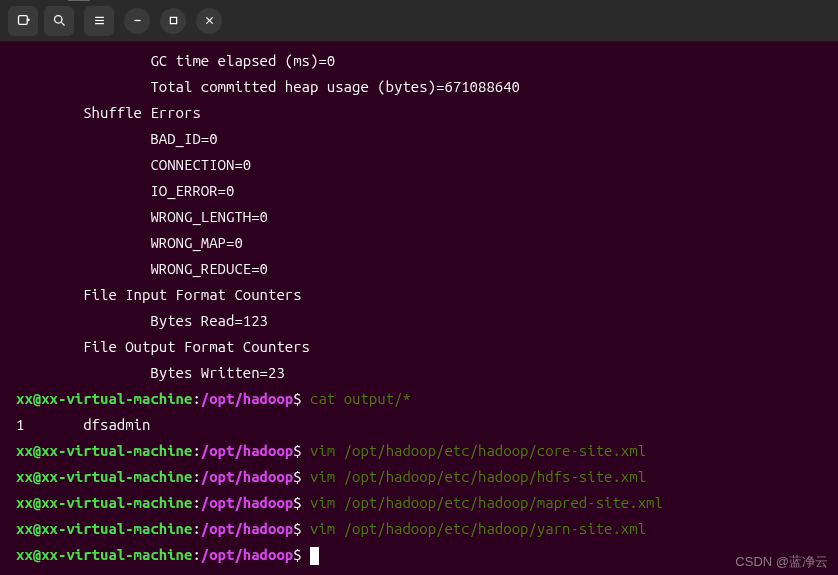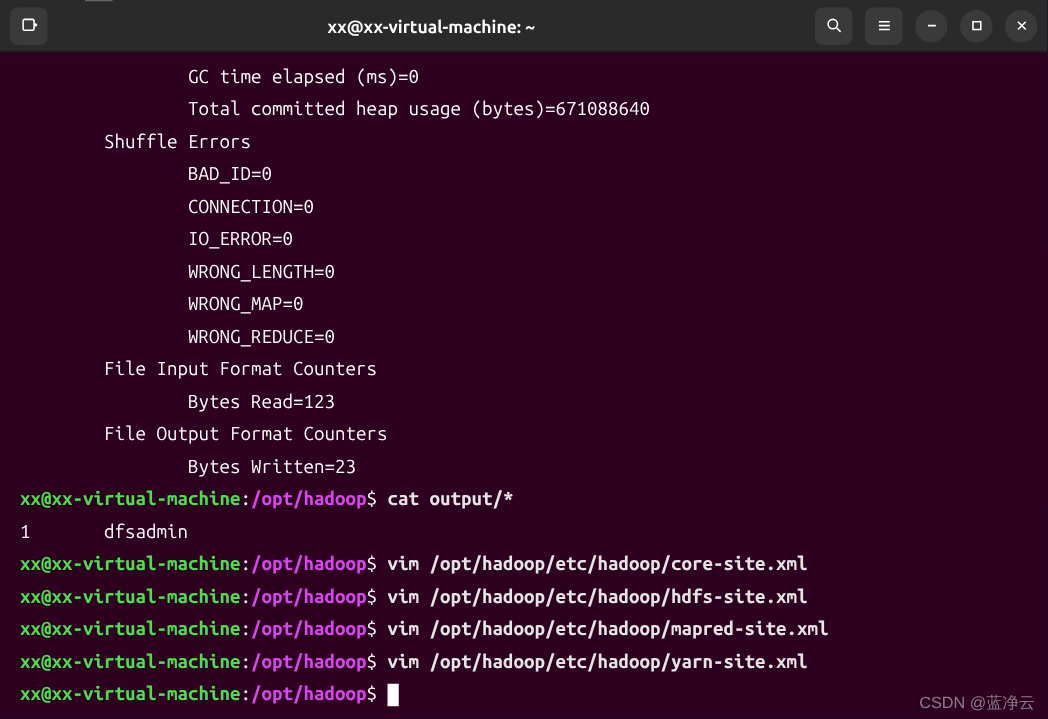--- a/index.html
+++ b/index.html
@@ -83,22 +83,21 @@
       margin-top: 24px;
     }
     .prompt-path {
       color: #d946ef;
       font-weight: bold;
     }
     .prompt-dollar {
       color: #ffffff;
     }
     .cmd {
-      color: #e5e5e5;
-      font-weight: bold;
+      color: #4d7c0f;
     }
     .cursor {
       display: inline-block;
       width: 9px;
       height: 18px;
       background: #ffffff;
       vertical-align: middle;
     }
     .watermark {
       position: absolute;
@@ -126,21 +125,20 @@
 <div class="titlebar">
   <div class="titlebar-left">
     <div class="titlebar-btn">
       <svg viewBox="0 0 24 24" fill="none" stroke="currentColor" stroke-width="2">
         <rect x="4" y="4" width="14" height="14" rx="2"></rect>
         <line x1="18" y1="11" x2="22" y2="11"></line>
         <line x1="20" y1="9" x2="20" y2="13"></line>
       </svg>
     </div>
   </div>
-  <div class="titlebar-title">xx@xx-virtual-machine: ~</div>
   <div class="titlebar-right">
     <div class="titlebar-btn">
       <svg viewBox="0 0 24 24" fill="none" stroke="currentColor" stroke-width="2">
         <circle cx="10" cy="10" r="6"></circle>
         <line x1="15" y1="15" x2="20" y2="20"></line>
       </svg>
     </div>
     <div class="titlebar-btn">
       <svg viewBox="0 0 24 24" fill="none" stroke="currentColor" stroke-width="2">
         <line x1="5" y1="7" x2="19" y2="7"></line>

